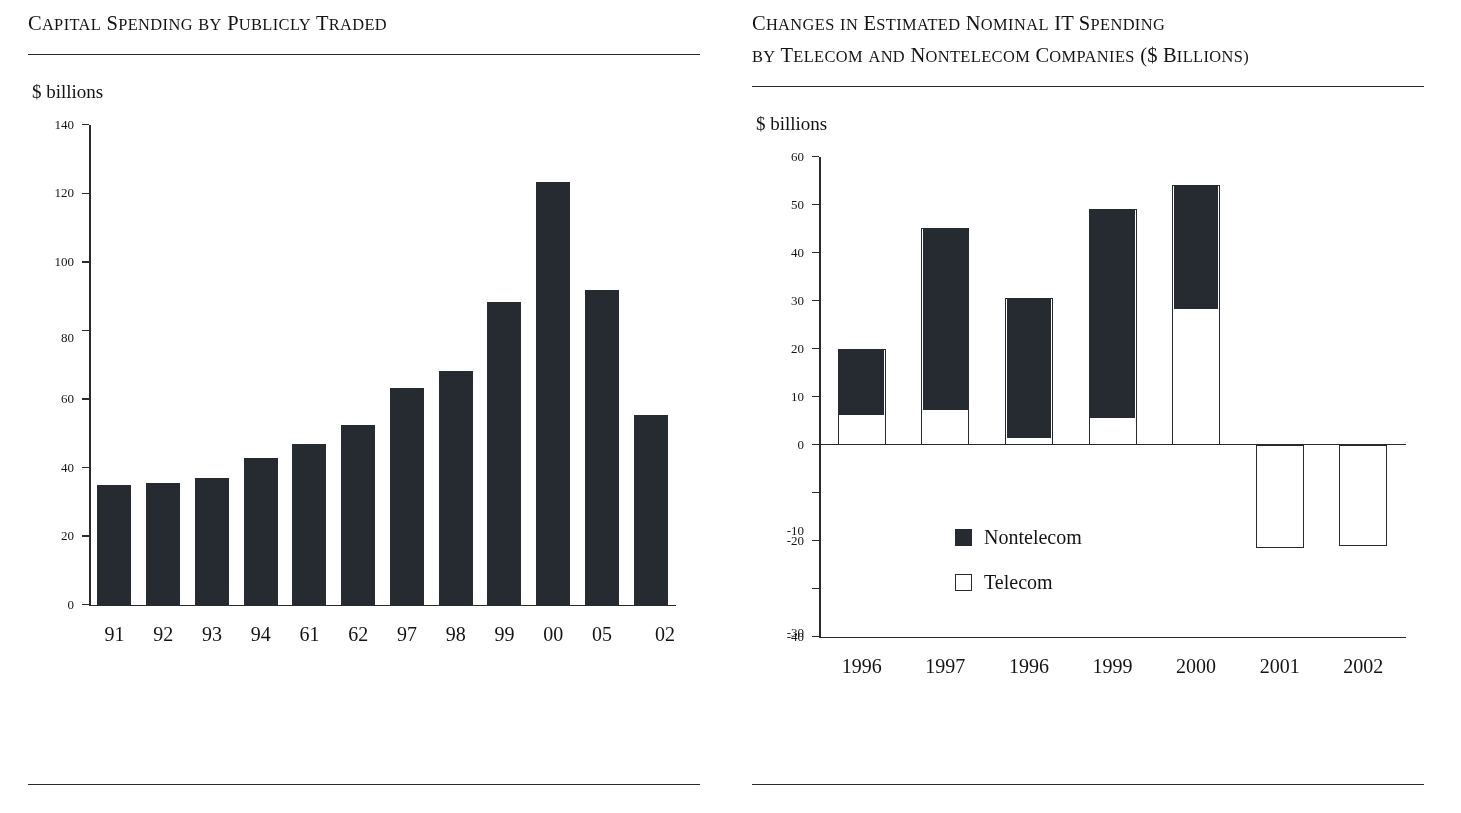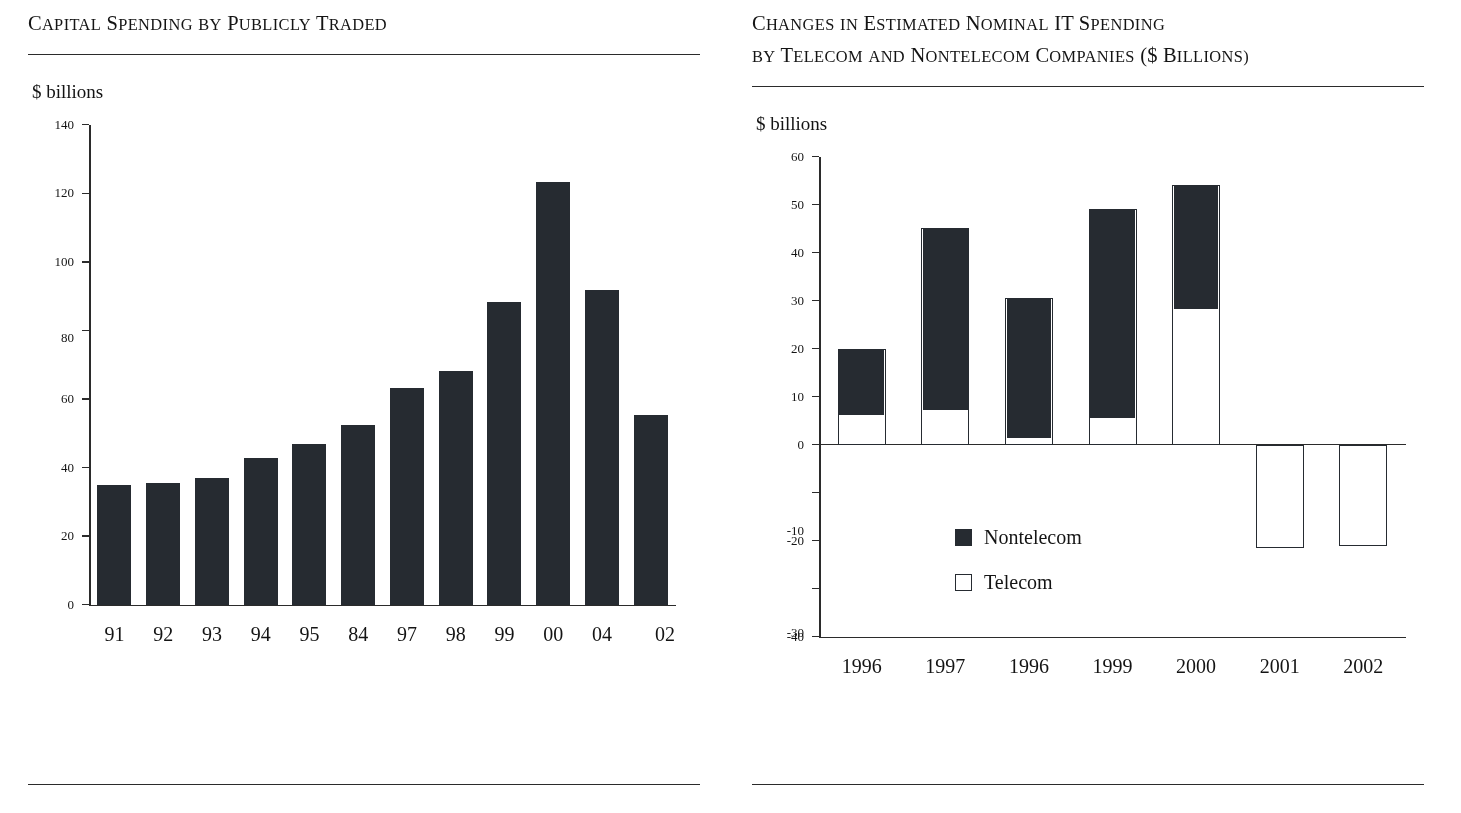--- a/index.html
+++ b/index.html
@@ -166,33 +166,33 @@
         <div class="ytick-label" style="left: 0px; top: 14px; width: 46px;">140</div>
         <div class="bar" title="91: 34.8" style="left: 69.375px; top: 374.686px; width: 34px; height: 119.314px;"></div>
         <div class="xtick-label" style="left: 62px; top: 512px; width: 48.75px;">91</div>
         <div class="bar" title="92: 35.4" style="left: 118.125px; top: 372.629px; width: 34px; height: 121.371px;"></div>
         <div class="xtick-label" style="left: 110.75px; top: 512px; width: 48.75px;">92</div>
         <div class="bar" title="93: 37" style="left: 166.875px; top: 367.143px; width: 34px; height: 126.857px;"></div>
         <div class="xtick-label" style="left: 159.5px; top: 512px; width: 48.75px;">93</div>
         <div class="bar" title="94: 42.7" style="left: 215.625px; top: 347.6px; width: 34px; height: 146.4px;"></div>
         <div class="xtick-label" style="left: 208.25px; top: 512px; width: 48.75px;">94</div>
         <div class="bar" title="95: 46.8" style="left: 264.375px; top: 333.543px; width: 34px; height: 160.457px;"></div>
-        <div class="xtick-label" style="left: 257px; top: 512px; width: 48.75px;">95</div>
+        <div class="xtick-label" style="left: 257px; top: 512px; width: 48.75px;">61</div>
         <div class="bar" title="96: 52.3" style="left: 313.125px; top: 314.686px; width: 34px; height: 179.314px;"></div>
-        <div class="xtick-label" style="left: 305.75px; top: 512px; width: 48.75px;">84</div>
+        <div class="xtick-label" style="left: 305.75px; top: 512px; width: 48.75px;">62</div>
         <div class="bar" title="97: 63.2" style="left: 361.875px; top: 277.314px; width: 34px; height: 216.686px;"></div>
         <div class="xtick-label" style="left: 354.5px; top: 512px; width: 48.75px;">97</div>
         <div class="bar" title="98: 68.3" style="left: 410.625px; top: 259.829px; width: 34px; height: 234.171px;"></div>
         <div class="xtick-label" style="left: 403.25px; top: 512px; width: 48.75px;">98</div>
         <div class="bar" title="99: 88.2" style="left: 459.375px; top: 191.6px; width: 34px; height: 302.4px;"></div>
         <div class="xtick-label" style="left: 452px; top: 512px; width: 48.75px;">99</div>
         <div class="bar" title="00: 123.3" style="left: 508.125px; top: 71.2571px; width: 34px; height: 422.743px;"></div>
         <div class="xtick-label" style="left: 500.75px; top: 512px; width: 48.75px;">00</div>
         <div class="bar" title="01: 91.7" style="left: 556.875px; top: 179.6px; width: 34px; height: 314.4px;"></div>
-        <div class="xtick-label" style="left: 549.5px; top: 512px; width: 48.75px;">04</div>
+        <div class="xtick-label" style="left: 549.5px; top: 512px; width: 48.75px;">05</div>
         <div class="bar" title="02: 55.3" style="left: 605.625px; top: 304.4px; width: 34px; height: 189.6px;"></div>
         <div class="xtick-label" style="left: 598.25px; top: 512px; width: 48.75px; text-align: right;">02</div>
       </div>
 
     <hr class="rule rule-bottom">
   </div>
 
   <div class="panel panel-right">
 
     <div class="fig-title">

